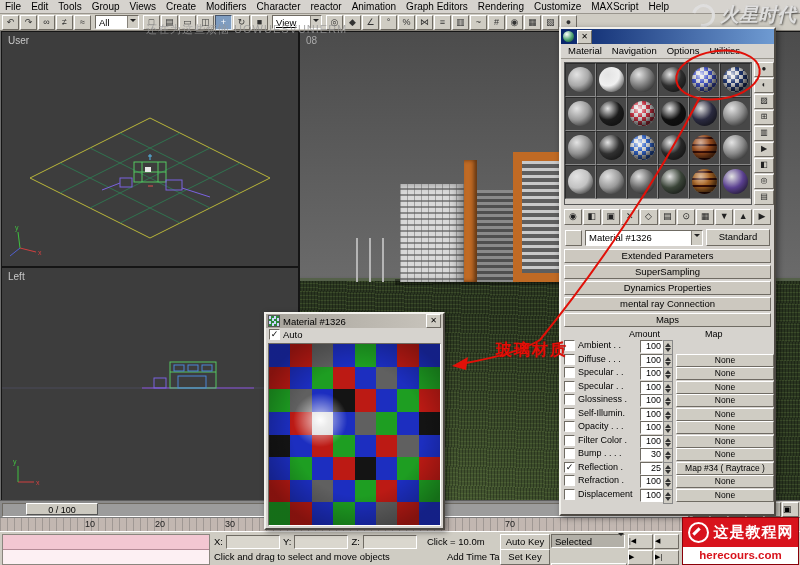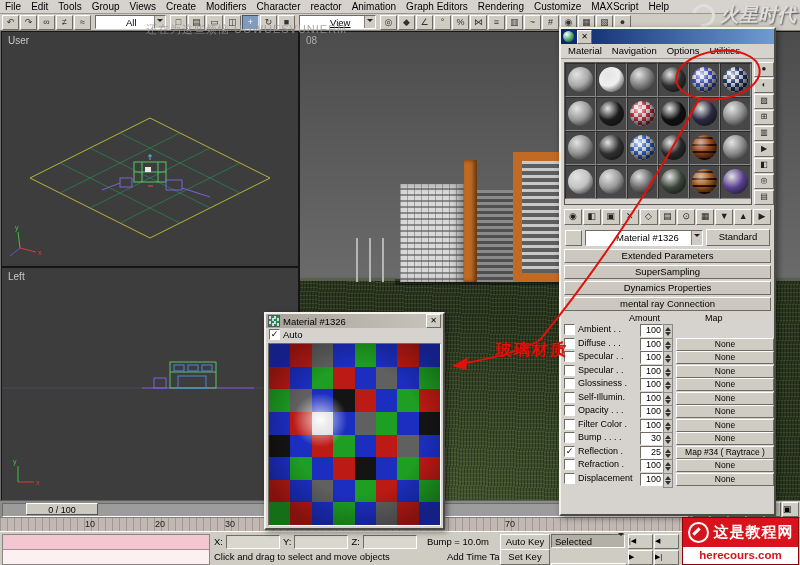--- a/index.html
+++ b/index.html
@@ -8,21 +8,21 @@
   
   .raised{background:#cfccc3;border:1px solid;border-color:#ffffff #6f6b63 #6f6b63 #ffffff;}
   .sunken{border:1px solid;border-color:#6f6b63 #ffffff #ffffff #6f6b63;}
   .darr{width:0;height:0;border:3px solid transparent;border-top-color:#222;margin-top:3px;}
   
   #menubar{position:absolute;left:0;top:0;width:800px;height:13px;background:#d6d3ce;border-bottom:1px solid #9a968e;display:flex;align-items:center;z-index:8;}
   .menu-item{padding:16px 5px;font-size:10px;white-space:nowrap;}
   #toolbar{position:absolute;left:0;top:14px;width:800px;height:16px;background:#cfccc3;border-bottom:1px solid #86827a;display:flex;align-items:center;gap:1px;padding-left:2px;z-index:7;}
   .tbi{width:15px;height:13px;background:#cfccc3;border:1px solid;border-color:#fff #6f6b63 #6f6b63 #fff;font-size:9px;line-height:12px;text-align:center;color:#333;flex:none;overflow:hidden;}
   .tbi.active{background:#7e9cc0;border-color:#46546a #dbe6f2 #dbe6f2 #46546a;color:#fff;}
-  .combo{height:12px;background:#fff;display:flex;align-items:center;font-size:9.5px;flex:none;padding-left:27px;}
+  .combo{height:12px;background:#fff;display:flex;align-items:center;font-size:9.5px;flex:none;}
   .combo .ctext{padding:0 3px;flex:1;white-space:nowrap;}
   .combo .cbtn{width:10px;height:100%;background:#cfccc3;border-left:1px solid #86827a;display:flex;justify-content:center;}
   #combo-all{width:42px;margin:0 3px;}
   #combo-view{width:48px;margin:0 3px;text-decoration:underline;}
   
   .vp{position:absolute;background:#3d3d3d;border:1px solid #151515;overflow:hidden;}
   #vp-user{left:1px;top:31px;width:296px;height:234px;}
   #vp-left{left:1px;top:267px;width:296px;height:232px;}
   #vp-persp{left:299px;top:31px;width:500px;height:468px;background:linear-gradient(#4c4c4c,#6a6a6a 52%,#5e5e5e 54%);}
   .vplabel{position:absolute;left:6px;top:3px;color:#c8c8c8;font-size:10px;z-index:3;}
@@ -418,20 +418,21 @@
           <span class="darr"></span>
         </span>
     </div>
     <span id="me-standard" class="raised">Standard</span>
   </div>
   <div id="me-rollouts">
       <div class="rollbar">Extended Parameters</div>
       <div class="rollbar">SuperSampling</div>
       <div class="rollbar">Dynamics Properties</div>
       <div class="rollbar">mental ray Connection</div>
+      <div class="rollbar">Maps</div>
     </div>
   <div id="maps-head">
     <span class="h-amt">Amount</span>
     <span class="h-map">Map</span>
   </div>
   <div id="maps-rows">
       <div class="mrow">
         <div class="cb"></div>
         <div class="mlabel">Ambient . .</div>
         <div class="aval">100</div>
@@ -663,21 +664,21 @@
     <div class="lis-top"></div>
     <div class="lis-bot"></div>
   </div>
   <div id="xyz-row">
     <span>X:</span>
     <span class="axfield sunken"></span>
     <span>Y:</span>
     <span class="axfield sunken"></span>
     <span>Z:</span>
     <span class="axfield sunken"></span>
-    <span id="grid-label">Bump = 10.0m</span>
+    <span id="grid-label">Click = 10.0m</span>
   </div>
   <div id="prompt">Click and drag to select and move objects</div>
   <div id="addtag">Add Time Tag</div>
   <div id="autokey" class="raised">Auto Key</div>
   <div id="selcombo" class="sunken">
     <span class="ctext">Selected</span>
     <span class="cbtn"><span class="darr"></span></span>
   </div>
   <div id="setkey" class="raised">Set Key</div>
   <div id="keyfilters" class="raised">Key Filters...</div>

